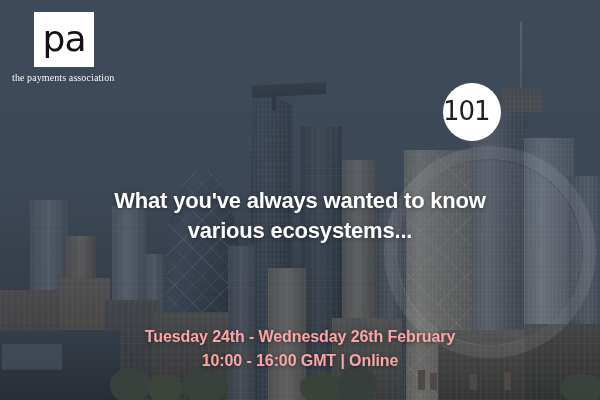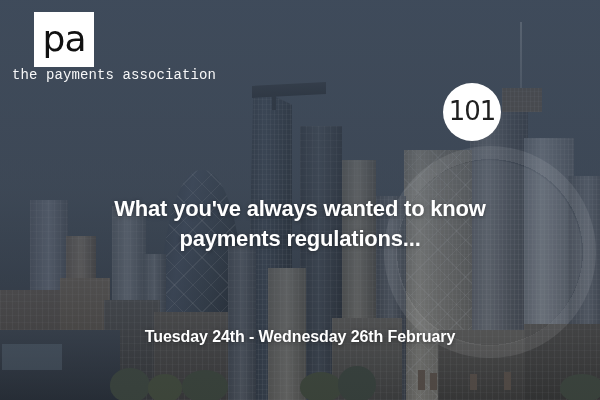--- a/index.html
+++ b/index.html
@@ -193,62 +193,62 @@
   #logo-mark {
     width:60px; height:55px; background:#ffffff;
     display:flex; align-items:center; justify-content:center;
   }
   #logo-mark span {
     font-family:"DejaVu Sans", sans-serif;
     font-size:36px; font-weight:400; color:#111111;
     letter-spacing:-1px; line-height:1; transform:translateY(-1px);
   }
   #logo-tagline {
-    margin-left:-22px; 
-    font-family:Liberation Mono, monospace;
-    font-size:14px; color:#ffffff; letter-spacing:.1px; white-space:nowrap;
+    margin-left:-22px; margin-top:5px;
+    font-family:Liberation Serif, serif;
+    font-size:10px; color:#ffffff; letter-spacing:.1px; white-space:nowrap;
     opacity:.96;
   }
 
   
   #wordmark {
     position:absolute; left:108px; top:92px;
     font-family:"DejaVu Sans", sans-serif;
     font-size:62px; font-weight:400; color:#ffffff;
     letter-spacing:-2.2px; line-height:1;
     text-shadow:0 1px 3px rgba(0,0,0,.25);
   }
   #badge {
     position:absolute; left:443px; top:83px; width:58px; height:58px;
     background:#ffffff; border-radius:50%;
-    display:flex; align-items:center; justify-content:center;
+    display:flex; align-items:center; 
   }
   #badge span {
     font-family:"DejaVu Sans", sans-serif;
     font-size:26px; font-weight:500; color:#1f1f1f;
     letter-spacing:-1px; line-height:1; transform:translateY(-1px);
   }
 
   
   #headline {
-    position:absolute; left:50px; top:194px; width:500px;
+    position:absolute; left:50px; top:186px; width:500px;
     text-align:center;
     font-family:"Liberation Sans", sans-serif;
     font-size:22px; font-weight:bold; color:#ffffff;
     line-height:30px; letter-spacing:-.2px;
     text-shadow:0 1px 4px rgba(0,0,0,.40);
   }
   #headline div { white-space:nowrap; }
 
   
   #details {
     position:absolute; left:50px; top:325px; width:500px;
     text-align:center;
     font-family:"Liberation Sans", sans-serif;
-    font-size:16px; font-weight:bold; color:#ffffff;
+    font-size:16px; font-weight:bold; color:#fca5a5;
     line-height:24px; letter-spacing:-.1px;
     text-shadow:0 1px 4px rgba(0,0,0,.45);
   }
   #details div { white-space:nowrap; }
 </style>
 </head>
 <body>
 
 <div id="stage">
 
@@ -364,21 +364,22 @@
       <div id="logo-tagline">the payments association</div>
     </div>
 
 
     <div id="badge">
       <span>101</span>
     </div>
 
     <div id="headline">
       <div>What you've always wanted to know</div>
-      <div>payments regulations...</div>
+      <div>various ecosystems...</div>
     </div>
 
     <div id="details">
       <div>Tuesday 24th - Wednesday 26th February</div>
+      <div>10:00 - 16:00 GMT | Online</div>
     </div>
 
   </div>
 </div>
 
 </body></html>

